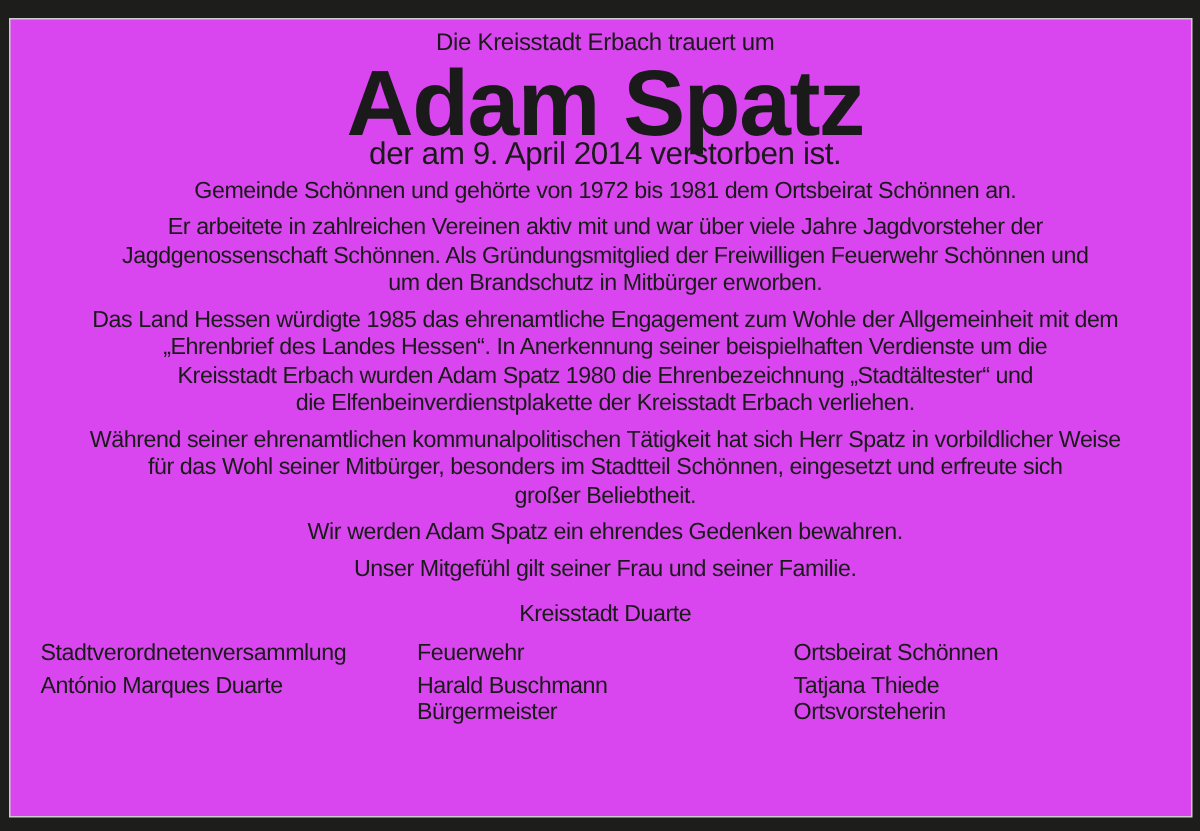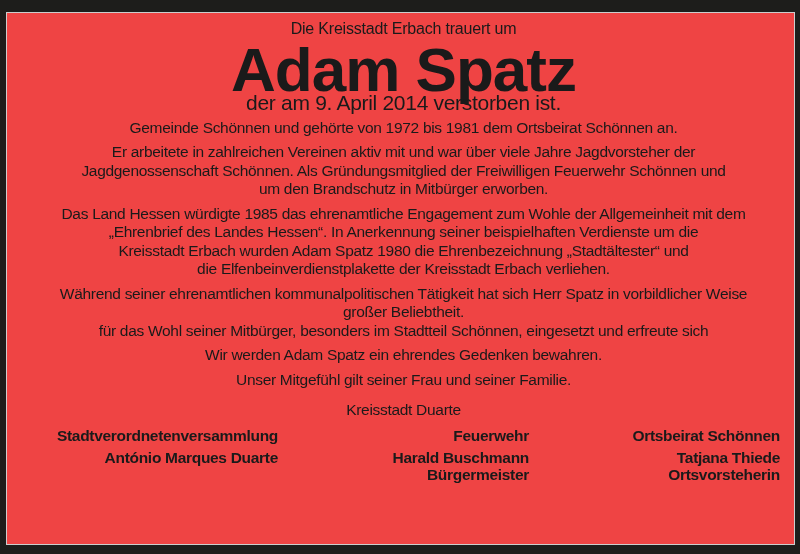--- a/index.html
+++ b/index.html
@@ -16,21 +16,21 @@
     overflow: hidden;
     font-family: "Liberation Sans", "DejaVu Sans", sans-serif;
     color: #1a1a1a;
   }
   .sheet {
     position: absolute;
     left: 7px;
     top: 13px;
     right: 6px;
     bottom: 10px;
-    background: #ef4444;
+    background: #d946ef;
     box-shadow: 0 0 0 1px #cdcdcd; 
     text-align: center;
     padding: 4px 14px 0 20px;
     box-sizing: border-box;
   }
   .intro {
     margin-top: 3px;
     font-size: 16px;
     line-height: 18px;
     letter-spacing: -0.2px;
@@ -61,22 +61,21 @@
     letter-spacing: -0.3px;
   }
   .signatures {
     display: flex;
     margin-top: 7px;
     font-size: 15.5px;
     letter-spacing: -0.3px;
   }
   .sig-col {
     flex: 1 1 0;
-    text-align: right;
-    font-weight: bold;
+    text-align: left;
   }
   .sig-body { line-height: 18px; }
   .sig-name {
     margin-top: 4px;
     line-height: 17px;
   }
   .sig-role { line-height: 17px; }
 </style>
 </head>
 <body>
@@ -102,22 +101,22 @@
 
     <div class="para">
       <div class="line">Das Land Hessen würdigte 1985 das ehrenamtliche Engagement zum Wohle der Allgemeinheit mit dem</div>
       <div class="line">„Ehrenbrief des Landes Hessen“. In Anerkennung seiner beispielhaften Verdienste um die</div>
       <div class="line">Kreisstadt Erbach wurden Adam Spatz 1980 die Ehrenbezeichnung „Stadtältester“ und</div>
       <div class="line">die Elfenbeinverdienstplakette der Kreisstadt Erbach verliehen.</div>
     </div>
 
     <div class="para">
       <div class="line">Während seiner ehrenamtlichen kommunalpolitischen Tätigkeit hat sich Herr Spatz in vorbildlicher Weise</div>
+      <div class="line">für das Wohl seiner Mitbürger, besonders im Stadtteil Schönnen, eingesetzt und erfreute sich</div>
       <div class="line">großer Beliebtheit.</div>
-      <div class="line">für das Wohl seiner Mitbürger, besonders im Stadtteil Schönnen, eingesetzt und erfreute sich</div>
     </div>
 
     <div class="para">
       <div class="line">Wir werden Adam Spatz ein ehrendes Gedenken bewahren.</div>
     </div>
 
     <div class="para">
       <div class="line">Unser Mitgefühl gilt seiner Frau und seiner Familie.</div>
     </div>
 

